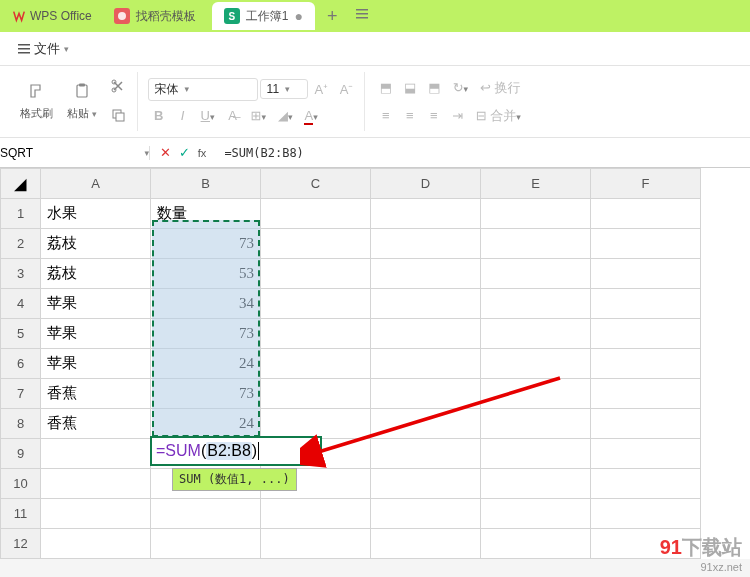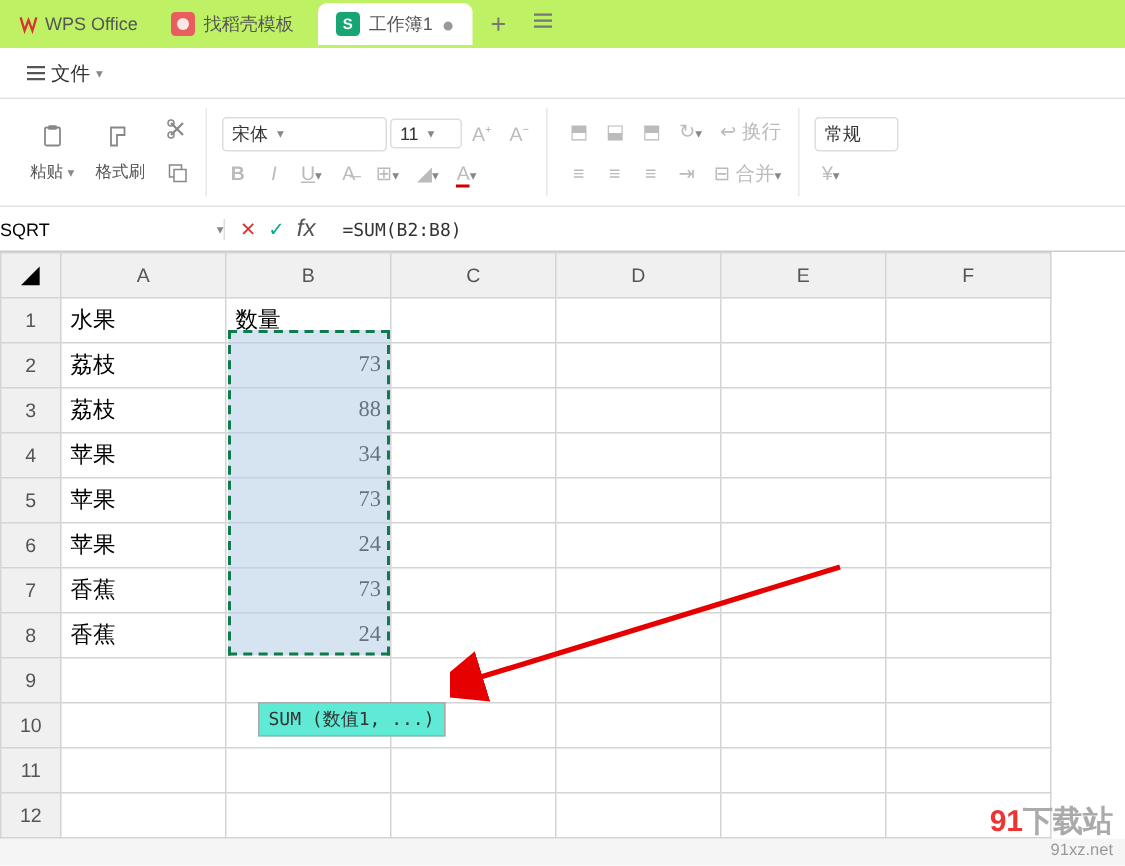--- a/index.html
+++ b/index.html
@@ -35,21 +35,21 @@
 .rb-btn.disabled { color: #bbb; }
 .rb-select { display: flex; align-items: center; border: 1px solid #ddd; border-radius: 3px; padding: 2px 6px; font-size: 12px; color: #333; background: #fff; gap: 6px; cursor: pointer; }
 .rb-stack { display: flex; flex-direction: column; gap: 4px; }
 .chev { font-size: 9px; color: #888; }
 
 
 .formula-bar { display: flex; align-items: center; background: #fff; height: 30px; border-bottom: 1px solid #ccc; }
 .namebox { width: 150px; border-right: 1px solid #ddd; padding: 0 0; display: flex; align-items: center; justify-content: space-between; font-size: 12px; font-family: "Consolas", monospace; }
 .formula-btns { display: flex; align-items: center; gap: 8px; padding: 0 10px; }
 .fb-btn { cursor: pointer; font-size: 13px; }
-.fx-label { font-style: italic; font-size: 16px; color: #555; }
+.fx-label { font-size: 11px; color: #555; }
 .formula-input { flex: 1; padding: 0 8px; font-size: 12px; font-family: "Consolas", "SimSun", monospace; color: #333; }
 
 
 .grid-wrap { position: relative; background: #fff; }
 .grid { border-collapse: collapse; table-layout: fixed; }
 .grid th, .grid td { border: 1px solid #d4d4d4; font-size: 15px; font-family: "SimSun", serif; height: 30px; }
 .grid .corner { width: 40px; background: #f0f0f0; }
 .grid .colhead { background: #f0f0f0; text-align: center; font-weight: normal; color: #555; font-family: sans-serif; font-size: 13px; width: 110px; }
 .grid .rowhead { width: 40px; background: #f0f0f0; text-align: center; font-weight: normal; color: #555; font-family: sans-serif; font-size: 13px; }
 .grid td { padding: 2px 6px; }
@@ -60,21 +60,21 @@
 .marquee { position: absolute; border: 2px dashed #0f7b4a; background: rgba(180, 205, 230, 0.55); pointer-events: none; }
 
 
 .active-cell { position: absolute; border: 2px solid #0f7b4a; background: #fff; font-family: "Consolas", "SimSun", monospace; font-size: 16px; padding: 2px 4px; display: flex; align-items: center; }
 .active-cell .fn { color: #7b2fbf; }
 .active-cell .ref { background: #d8e6f5; border-radius: 2px; padding: 0 1px; }
 .active-cell .caret { display:inline-block; width:1px; height:18px; background:#000; margin-left:1px; animation: blink 1s step-end infinite; vertical-align: middle;}
 @keyframes blink { 50% {opacity:0;} }
 
 
-.fn-tooltip { position: absolute; background: #5eead4; border: 1px solid #aaa; font-size: 12px; font-family: "SimSun", monospace; padding: 2px 6px; color: #333; }
+.fn-tooltip { position: absolute; background: #bef264; border: 1px solid #aaa; font-size: 12px; font-family: "SimSun", monospace; padding: 2px 6px; color: #333; }
 
 
 .arrow-svg { position: absolute; pointer-events: none; }
 
 
 .watermark { position: absolute; right: 8px; bottom: 4px; font-size: 20px; font-weight: bold; color: #aaa; }
 .watermark .red { color: #e33; }
 .watermark .sub { font-size: 11px; display: block; text-align: right; color: #999; font-weight: normal;}
 </style>
 </head>
@@ -120,33 +120,33 @@
     <span>文件</span>
     <span class="chev">▾</span>
   </div>
 </div>
 
 <div class="ribbon">
   <div class="ribbon-group">
     <div class="rb-col">
       <span class="rb-icon">
         <svg width="18" height="18" viewBox="0 0 18 18">
+            <path d="M3 3h9v5H7v7H3z" fill="none" stroke="#888" stroke-width="1.2"></path>
+          </svg>
+      </span>
+      <span class="rb-label">格式刷</span>
+    </div>
+    <div class="rb-col">
+      <span class="rb-icon">
+        <svg width="18" height="18" viewBox="0 0 18 18">
             <rect x="4" y="3" width="10" height="12" rx="1" fill="none" stroke="#888" stroke-width="1.2"></rect>
             <rect x="6" y="1.5" width="6" height="3" rx="1" fill="#888"></rect>
           </svg>
       </span>
       <span class="rb-label"><span>粘贴</span> <span class="chev">▾</span></span>
-    </div>
-    <div class="rb-col">
-      <span class="rb-icon">
-        <svg width="18" height="18" viewBox="0 0 18 18">
-            <path d="M3 3h9v5H7v7H3z" fill="none" stroke="#888" stroke-width="1.2"></path>
-          </svg>
-      </span>
-      <span class="rb-label">格式刷</span>
     </div>
     <div class="rb-stack">
       <div class="rb-btn"><svg width="16" height="16" viewBox="0 0 16 16">
             <path d="M4 12 L12 4 M4 4 L12 12" stroke="#888" stroke-width="1.5"></path>
             <circle cx="4" cy="4" r="2" fill="none" stroke="#888"></circle>
             <circle cx="4" cy="12" r="2" fill="none" stroke="#888"></circle>
           </svg></div>
       <div class="rb-btn"><svg width="16" height="16" viewBox="0 0 16 16">
             <rect x="3" y="3" width="8" height="8" fill="none" stroke="#888"></rect>
             <rect x="6" y="6" width="8" height="8" fill="#fff" stroke="#888"></rect>
@@ -192,30 +192,20 @@
       <div class="rb-row">
         <div class="rb-btn disabled">≡</div>
         <div class="rb-btn disabled">≡</div>
         <div class="rb-btn disabled">≡</div>
         <div class="rb-btn disabled">⇥</div>
         <div class="rb-btn disabled"><span>⊟</span> <span>合并</span><span class="chev">▾</span></div>
       </div>
     </div>
   </div>
 
-  <div class="ribbon-group">
-    <div class="rb-stack">
-      <div class="rb-select" style="width:56px">
-          <span>常规</span>
-        </div>
-      <div class="rb-row">
-        <div class="rb-btn disabled"><span>¥</span><span class="chev">▾</span></div>
-      </div>
-    </div>
-  </div>
 </div>
 
 <div class="formula-bar">
   <div class="namebox">
     <span>SQRT</span>
     <span class="chev">▾</span>
   </div>
   <div class="formula-btns">
     <span class="fb-btn" style="color:#d33">✕</span>
     <span class="fb-btn" style="color:#0a8">✓</span>
@@ -250,21 +240,21 @@
           <td class="txt">荔枝</td>
           <td class="num">73</td>
           <td></td>
           <td></td>
           <td></td>
           <td></td>
         </tr>
   <tr>
           <th class="rowhead">3</th>
           <td class="txt">荔枝</td>
-          <td class="num">88</td>
+          <td class="num">53</td>
           <td></td>
           <td></td>
           <td></td>
           <td></td>
         </tr>
   <tr>
           <th class="rowhead">4</th>
           <td class="txt">苹果</td>
           <td class="num">34</td>
           <td></td>
@@ -342,20 +332,27 @@
           <td></td>
           <td></td>
           <td></td>
           <td></td>
         </tr>
 </tbody>
     </table>
 
 <div class="marquee" style="left:152px; top:52px; width:108px; height:217px;"></div>
 
+<div class="active-cell" style="left:150px; top:268px; width:172px; height:30px;">
+  <span class="fn">=SUM</span>
+      <span>(</span>
+      <span class="ref">B2:B8</span>
+      <span>)</span>
+      <span class="caret"></span>
+</div>
 
 <div class="fn-tooltip" style="left:172px; top:300px;">SUM (数值1, ...)</div>
 
 <svg class="arrow-svg" style="left:300px; top:200px;" width="280" height="110">
   <defs>
         <marker id="ah" markerWidth="12" markerHeight="12" refX="2" refY="5" orient="auto">
           <path d="M0,0 L0,10 L12,5 z" fill="#e60000"></path>
         </marker>
       </defs>
   <line x1="260" y1="10" x2="15" y2="85" stroke="#e60000" stroke-width="3.5" marker-end="url(#ah)"></line>

